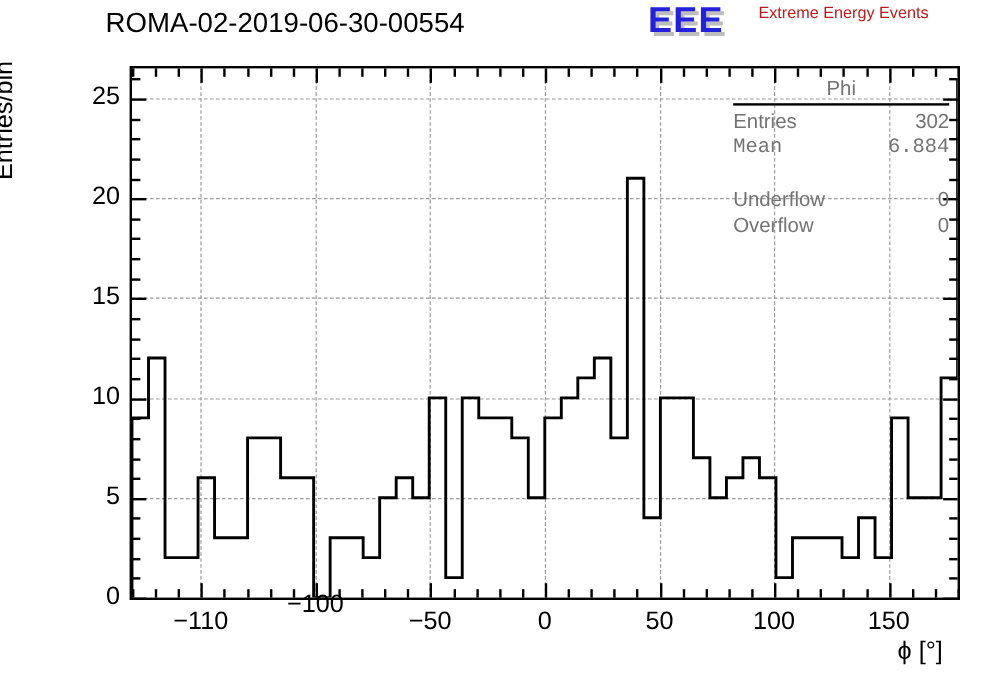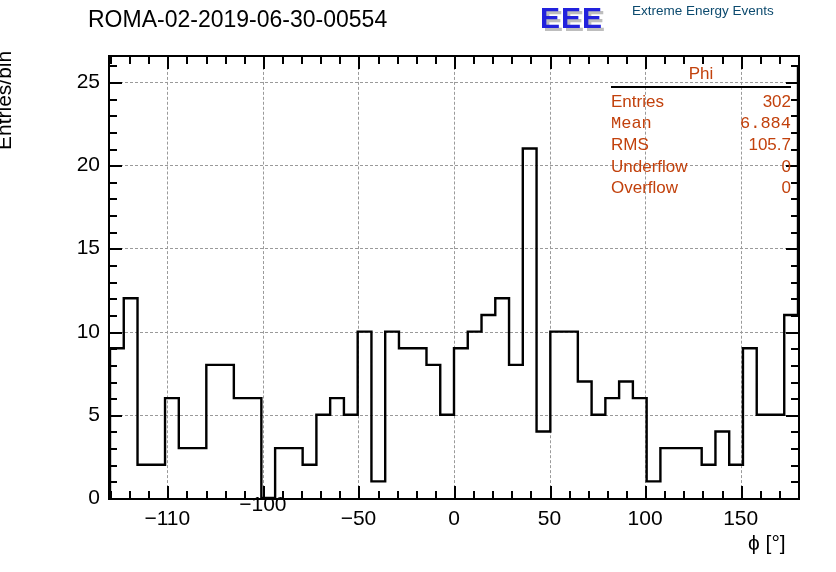--- a/index.html
+++ b/index.html
@@ -14,21 +14,21 @@
 
   
   #eee-logo{position:absolute;left:540px;top:2px;width:292px;height:34px;}
   #eee-letters{
     position:absolute;left:0px;top:1px;
     font-size:30px;font-weight:bold;color:#2222dd;
     letter-spacing:1px;line-height:30px;
     text-shadow:3px 3px 0 #bdbdbd;
     font-family:"Liberation Sans",sans-serif;
   }
-  #eee-text{position:absolute;left:92px;top:1px;color:#0c4a6e;font-size:13.5px;line-height:15.5px;white-space:nowrap;}
+  #eee-text{position:absolute;left:92px;top:1px;color:#b91c1c;font-size:13.5px;line-height:15.5px;white-space:nowrap;}
 
   
   #frame{
     position:absolute;left:108px;top:55px;width:692px;height:445px;
     border:2px solid #000;box-sizing:border-box;background:transparent;
   }
   #grid{position:absolute;left:0;top:0;right:0;bottom:0;overflow:hidden;}
   .gl-h{position:absolute;left:0;right:0;height:0;border-top:1px dashed #9a9a9a;}
   .gl-v{position:absolute;top:0;bottom:0;width:0;border-left:1px dashed #9a9a9a;}
 
@@ -55,21 +55,21 @@
   #ytitle{
     position:absolute;left:-8px;top:150px;
     font-size:21px;color:#000;white-space:nowrap;
     transform:rotate(-90deg);transform-origin:left top;
   }
   #xtitle{position:absolute;left:748px;top:531px;font-size:21px;color:#000;white-space:nowrap;}
 
   
   #stats-box{
     position:absolute;left:606px;top:64px;width:190px;height:136px;
-    background:transparent;font-size:17px;color:#c2410c;
+    background:transparent;font-size:17px;color:#737373;
   }
   #stats-name{position:absolute;left:0;top:0;width:190px;text-align:center;font-size:17px;}
   #stats-rule{position:absolute;left:5px;top:22px;width:180px;height:0;border-top:2px solid #000;}
   .stat-row{position:absolute;left:5px;width:180px;height:21px;}
   .stat-k{position:absolute;left:0;top:0;font-size:17px;}
   .stat-v{position:absolute;right:0;top:0;font-size:17px;text-align:right;}
 </style>
 </head>
 <body>
 
@@ -257,24 +257,20 @@
     <div id="stats-name">Phi</div>
     <div id="stats-rule"></div>
   <div class="stat-row" style="top: 28px;">
         <span class="stat-k">Entries</span>
         <span class="stat-v">302</span>
       </div>
       <div class="stat-row" style="top: 49.5px; font-family: Liberation Mono, monospace;">
         <span class="stat-k">Mean</span>
         <span class="stat-v">6.884</span>
       </div>
-      <div class="stat-row" style="top: 71px;">
-        <span class="stat-k">RMS</span>
-        <span class="stat-v">105.7</span>
-      </div>
       <div class="stat-row" style="top: 92.5px;">
         <span class="stat-k">Underflow</span>
         <span class="stat-v">0</span>
       </div>
       <div class="stat-row" style="top: 114px;">
         <span class="stat-k">Overflow</span>
         <span class="stat-v">0</span>
       </div>
     </div>
 

